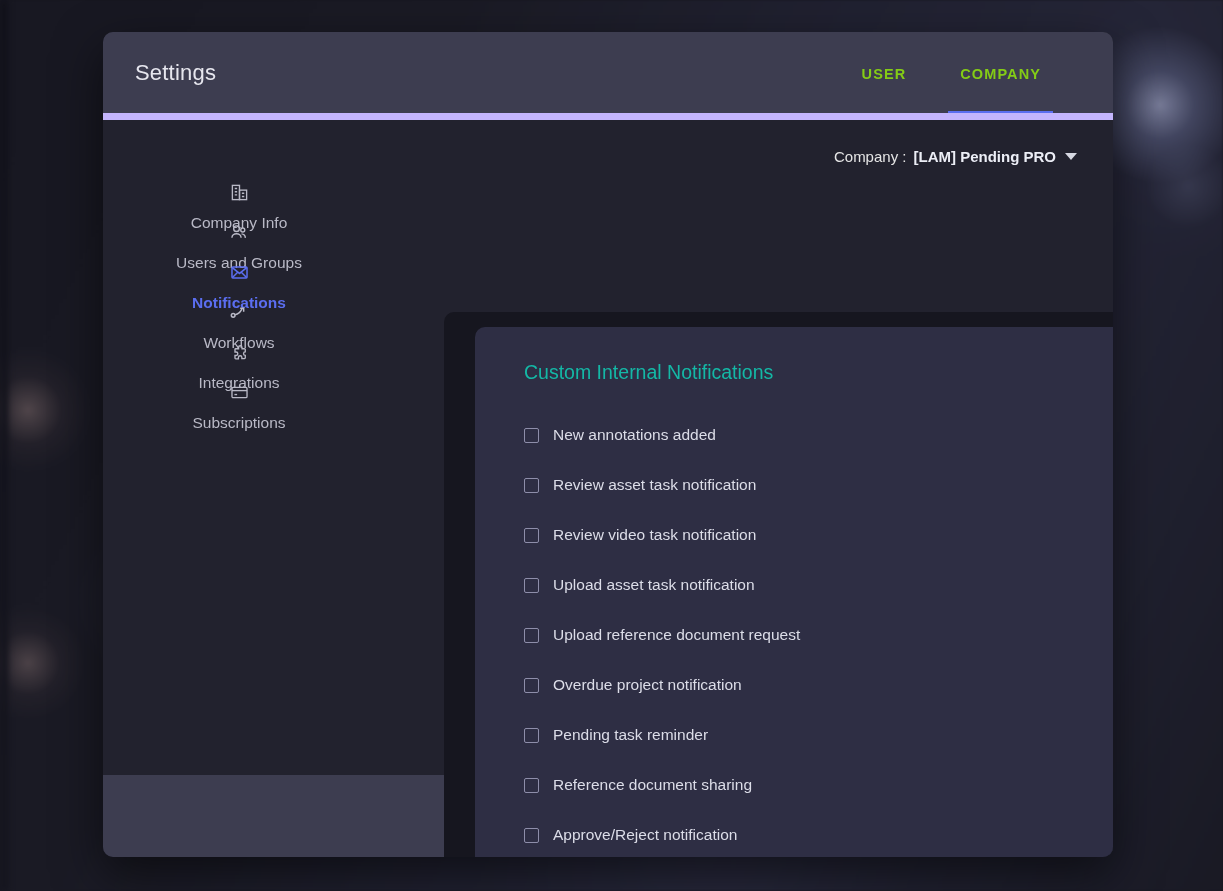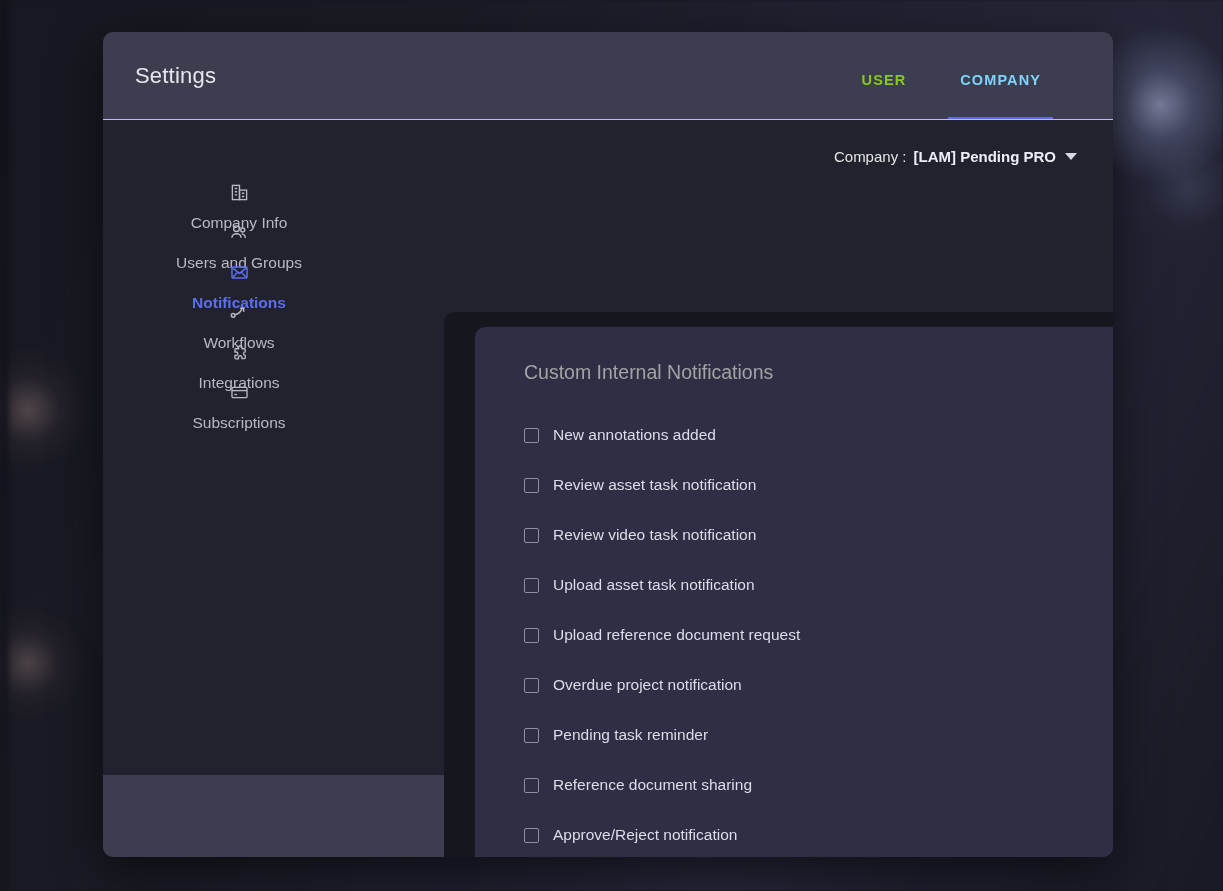--- a/index.html
+++ b/index.html
@@ -45,21 +45,21 @@
     border-radius: 10px;
     overflow: hidden;
     background: #22222e;
     box-shadow: 0 18px 48px rgba(0,0,0,0.55);
   }
 
   .dialog-header {
     position: relative;
     height: 88px;
     background: #3d3d50;
-    border-bottom: 1px solid #c4b5fd;
+    border-bottom: 7px solid #c4b5fd;
     display: flex;
     align-items: center;
     padding: 0 0 0 32px;
   }
   .dialog-title {
     font-size: 22px;
     color: #e6e6ee;
     letter-spacing: 0.2px;
   }
   .tabs {
@@ -74,21 +74,21 @@
     font-size: 14.5px;
     font-weight: bold;
     letter-spacing: 1.1px;
     padding: 0 12px 32px 12px;
     color: #84cc16;
     cursor: pointer;
     position: relative;
     line-height: 1;
   }
   .tab + .tab { margin-left: 30px; }
-  .tab.active { color: #7dd3fc; text-align: right; }
+  .tab.active { color: #84cc16; text-align: right; }
   .tab.active::after {
     content: "";
     position: absolute;
     left: 0; right: 0; bottom: 0;
     height: 2px;
     background: #5b6ef0;
   }
 
   .dialog-body {
     position: relative;
@@ -155,21 +155,21 @@
     width: 673px;
     bottom: 0;
     background: #2e2e44;
     border-top-left-radius: 10px;
     border-top-right-radius: 10px;
     overflow: hidden;
   }
   .inner-pad { padding: 34px 0 0 49px; }
   .panel-title {
     font-size: 19.5px;
-    color: #a3a3a3;
+    color: #14b8a6;
     margin-bottom: 26px;
   }
   .check-row {
     display: flex;
     align-items: center;
     gap: 14px;
     height: 50px;
     cursor: pointer;
   }
   .checkbox {

